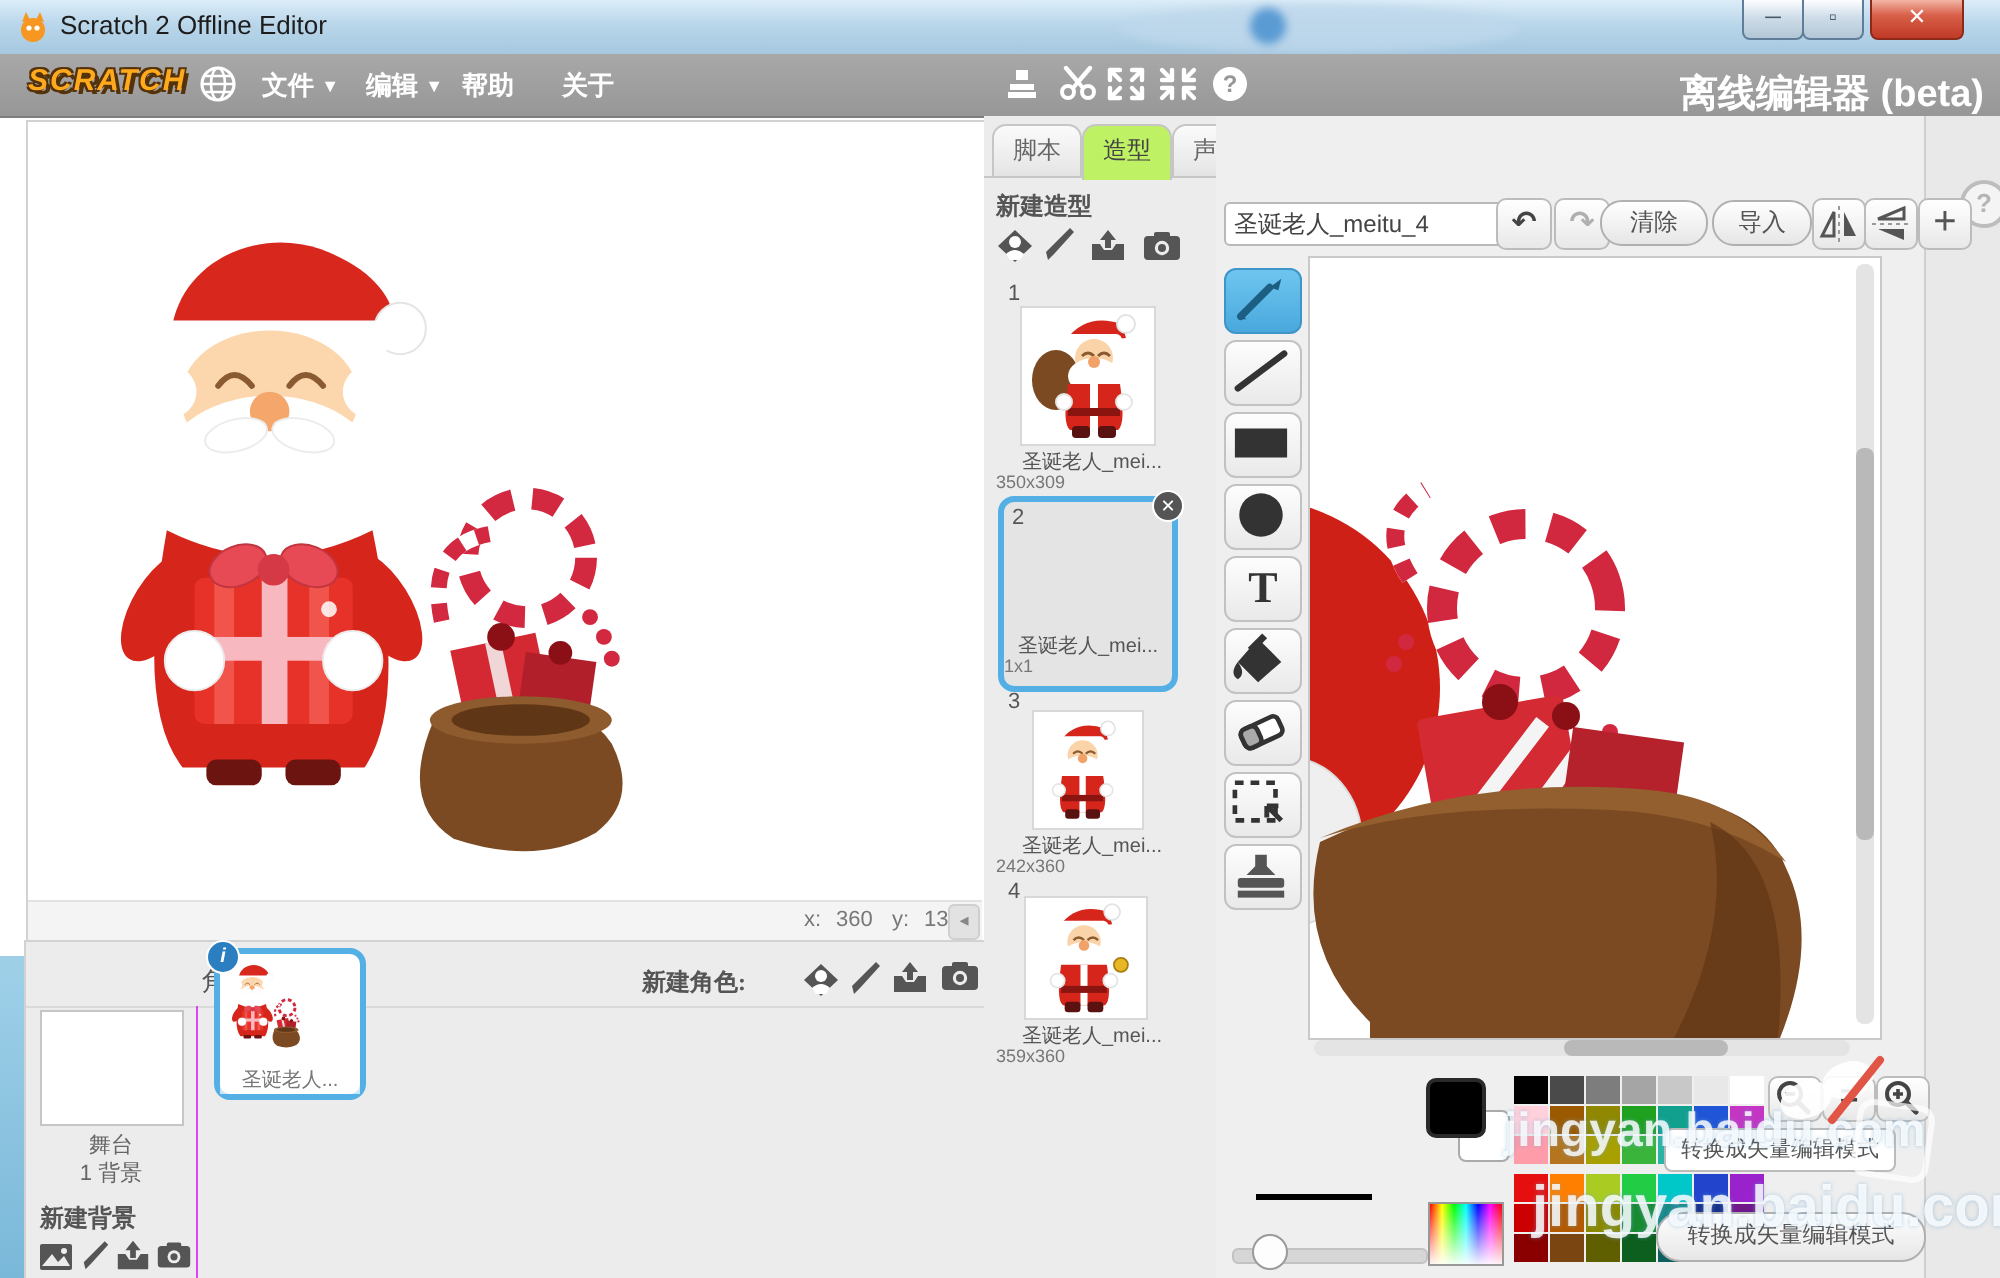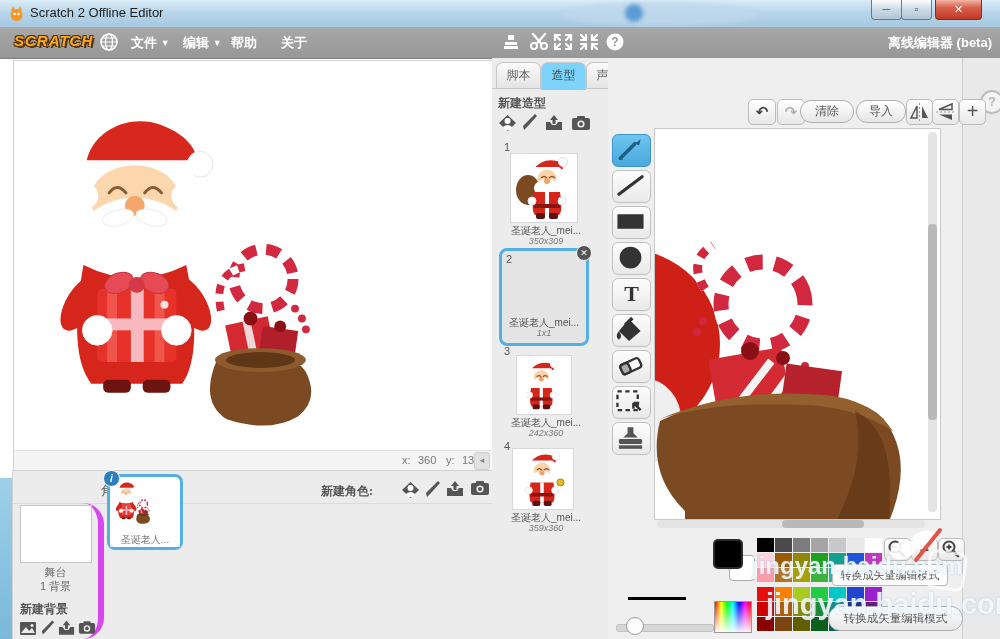--- a/index.html
+++ b/index.html
@@ -15,21 +15,21 @@
     border-radius:0 0 4px 4px;background:linear-gradient(#fdfeff,#cfdde9 45%,#b3c6d6);
     color:#45586b;font-size:11px;line-height:18px;text-align:center;}
   #btn-close{background:linear-gradient(#f2b5a6,#d8604a 40%,#c03a26);color:#fff;border-color:#8c2a1a;}
   
   #menubar{left:0;top:27px;width:1000px;height:31px;background:linear-gradient(#a8a8a8,#979797);
     border-bottom:1px solid #7e7e7e;color:#fff;}
   #logo{left:14px;top:5px;font-size:15px;font-weight:bold;font-style:italic;letter-spacing:1px;
     color:#ffaa1d;text-shadow:-1px -1px 0 #54320a,1px -1px 0 #54320a,-1px 1px 0 #54320a,2px 2px 0 #54320a;}
   .menuitem{top:7px;font-size:13px;font-weight:bold;color:#fff;cursor:default;}
   .caret{font-size:9px;vertical-align:1px;}
-  #beta-label{right:8px;top:7px;font-size:13px;font-weight:bold;color:#fff;}
+  #beta-label{right:8px;top:7px;font-size:19px;font-weight:bold;color:#fff;}
   .mb-ico{top:5px;width:22px;height:20px;}
   .btn{display:inline-block;background:linear-gradient(#ffffff,#e6e6e6);border:1px solid #b0b0b0;
     border-radius:11px;color:#555;font-size:12px;text-align:center;}
   .iconbtn{background:linear-gradient(#ffffff,#e8e8e8);border:1px solid #bcbcbc;border-radius:5px;
     text-align:center;color:#555;}
   
   #stage-pane{left:13px;top:60px;width:479px;height:410px;border:1px solid #d2d2d2;background:#fff;}
   #stage-header{left:0;top:0;width:100%;height:34px;background:linear-gradient(#fafafa,#e9e9e9);
     border-bottom:1px solid #ddd;}
   #fullscreen-wrap{left:8px;top:3px;width:34px;height:30px;}
@@ -37,38 +37,38 @@
   #stage-canvas{left:0;top:34px;width:477px;height:355px;background:#fff;overflow:hidden;}
   #coords-row{left:0;top:389px;width:477px;height:19px;background:#f4f4f4;border-top:1px solid #e2e2e2;
     font-size:11px;color:#777;}
   #collapse-btn{right:1px;top:1px;width:14px;height:16px;background:#e2e2e2;border:1px solid #cfcfcf;
     border-radius:3px;color:#888;font-size:9px;line-height:15px;text-align:center;}
   
   #sprites-pane{left:12px;top:470px;width:480px;height:169px;background:#ececec;border:1px solid #d2d2d2;}
   #sprites-header{left:0;top:4px;width:100%;height:28px;border-bottom:1px solid #dadada;font-family:Liberation Serif, serif;}
   #sprites-title{left:88px;top:7px;font-size:13px;color:#555;}
   #new-sprite-label{left:308px;top:8px;font-size:12px;font-weight:bold;color:#555;}
-  #stage-col{left:0;top:32px;width:85px;height:136px;border-right:6px solid #d946ef;border-radius:21px;}
+  #stage-col{left:0;top:32px;width:85px;height:136px;border-right:1px solid #d946ef;}
   #stage-thumb{left:7px;top:2px;width:70px;height:56px;background:#fff;border:1px solid #c6c6c6;}
   .smalllabel{font-size:11px;color:#666;text-align:center;}
   #sprite-card{left:94px;top:3px;width:70px;height:70px;background:#fff;border:3px solid #54b0e4;border-radius:8px;}
   #sprite-card .nm{position:absolute;left:0;bottom:0;width:100%;font-size:10px;color:#777;text-align:center;
      background:rgba(255,255,255,.7);}
   .ibadge{position:absolute;left:-7px;top:-7px;width:15px;height:15px;border-radius:50%;background:#2b7fc1;
     color:#fff;font-size:10px;font-weight:bold;font-style:italic;text-align:center;line-height:15px;border:1px solid #fff;}
   
   #costume-pane{left:492px;top:58px;width:116px;height:581px;background:#ececec;border-right:1px solid #cfcfcf;}
   .tab{top:62px;width:43px;height:25px;border:1px solid #c6c6c6;border-bottom:none;border-radius:7px 7px 0 0;
     background:linear-gradient(#fbfbfb,#e4e4e4);font-size:12px;color:#666;text-align:center;line-height:25px;}
-  .tab.active{background:#7dd3fc;color:#444;height:27px;z-index:5;}
+  .tab.active{background:#bef264;color:#444;height:27px;z-index:5;}
   #tabline{left:492px;top:88px;width:508px;height:1px;background:#c6c6c6;}
   #new-costume-label{left:498px;top:95px;font-size:12px;font-weight:bold;color:#555;}
   .cnum{font-size:11px;color:#555;}
   .citem-name{font-size:10px;color:#555;text-align:center;width:100%;}
-  .citem-size{font-size:9px;color:#777;text-align:center;width:100%;font-style:italic;}
+  .citem-size{font-size:9px;color:#777;text-align:left;width:100%;}
   .cthumb{background:#fff;border:1px solid #d8d8d8;}
   #citem2{left:499px;top:248px;width:84px;height:92px;border:3px solid #54b0e4;border-radius:8px;background:#e4e4e4;}
   .xbadge{position:absolute;right:-6px;top:-6px;width:14px;height:14px;border-radius:50%;background:#555;
     color:#fff;font-size:9px;line-height:14px;text-align:center;border:1px solid #fff;}
   
   #paint-pane{left:608px;top:58px;width:354px;height:581px;background:#efefef;}
   #right-strip{left:962px;top:58px;width:38px;height:581px;background:#e9e9e9;border-left:1px solid #cfcfcf;}
   #help-circle{left:980px;top:90px;width:20px;height:20px;border-radius:50%;border:2px solid #bdbdbd;
      color:#b5b5b5;font-size:13px;font-weight:bold;text-align:center;line-height:20px;background:#f4f4f4;}
   #costume-name-input{left:612px;top:101px;width:130px;height:20px;border:1px solid #b9b9b9;border-radius:3px;
@@ -367,20 +367,21 @@
         </svg>
     </div>
     <div class="abs citem-name" style="left:0;top:71px">圣诞老人_mei...</div>
     <div class="abs citem-size" style="left:0;top:83px">359x360</div>
   </div>
 
   <div class="abs" id="paint-pane"></div>
   <div class="abs" id="right-strip"></div>
   <div class="abs" id="help-circle">?</div>
 
+  <input class="abs" id="costume-name-input" value="圣诞老人_meitu_4" style="">
   <div class="abs iconbtn undoredo" style="left:748px;color:#444">↶</div>
   <div class="abs iconbtn undoredo" style="left:777px;color:#b0b0b0">↷</div>
   <div class="abs btn" style="left:800px;top:100px;width:52px;height:21px;line-height:21px">清除</div>
   <div class="abs btn" style="left:856px;top:100px;width:48px;height:21px;line-height:21px">导入</div>
   <div class="abs iconbtn" style="left:906px;top:99px;width:25px;height:24px">
     <svg width="25" height="24" viewBox="0 0 25 24">
         <path d="M12.5,3 V21" stroke="#999" stroke-width="1" stroke-dasharray="2 2"></path>
     <path d="M10,6 L4,18 H10 Z" fill="none" stroke="#555" stroke-width="1.5"></path>
     <path d="M15,6 L21,18 H15 Z" fill="#555"></path>
       </svg>

